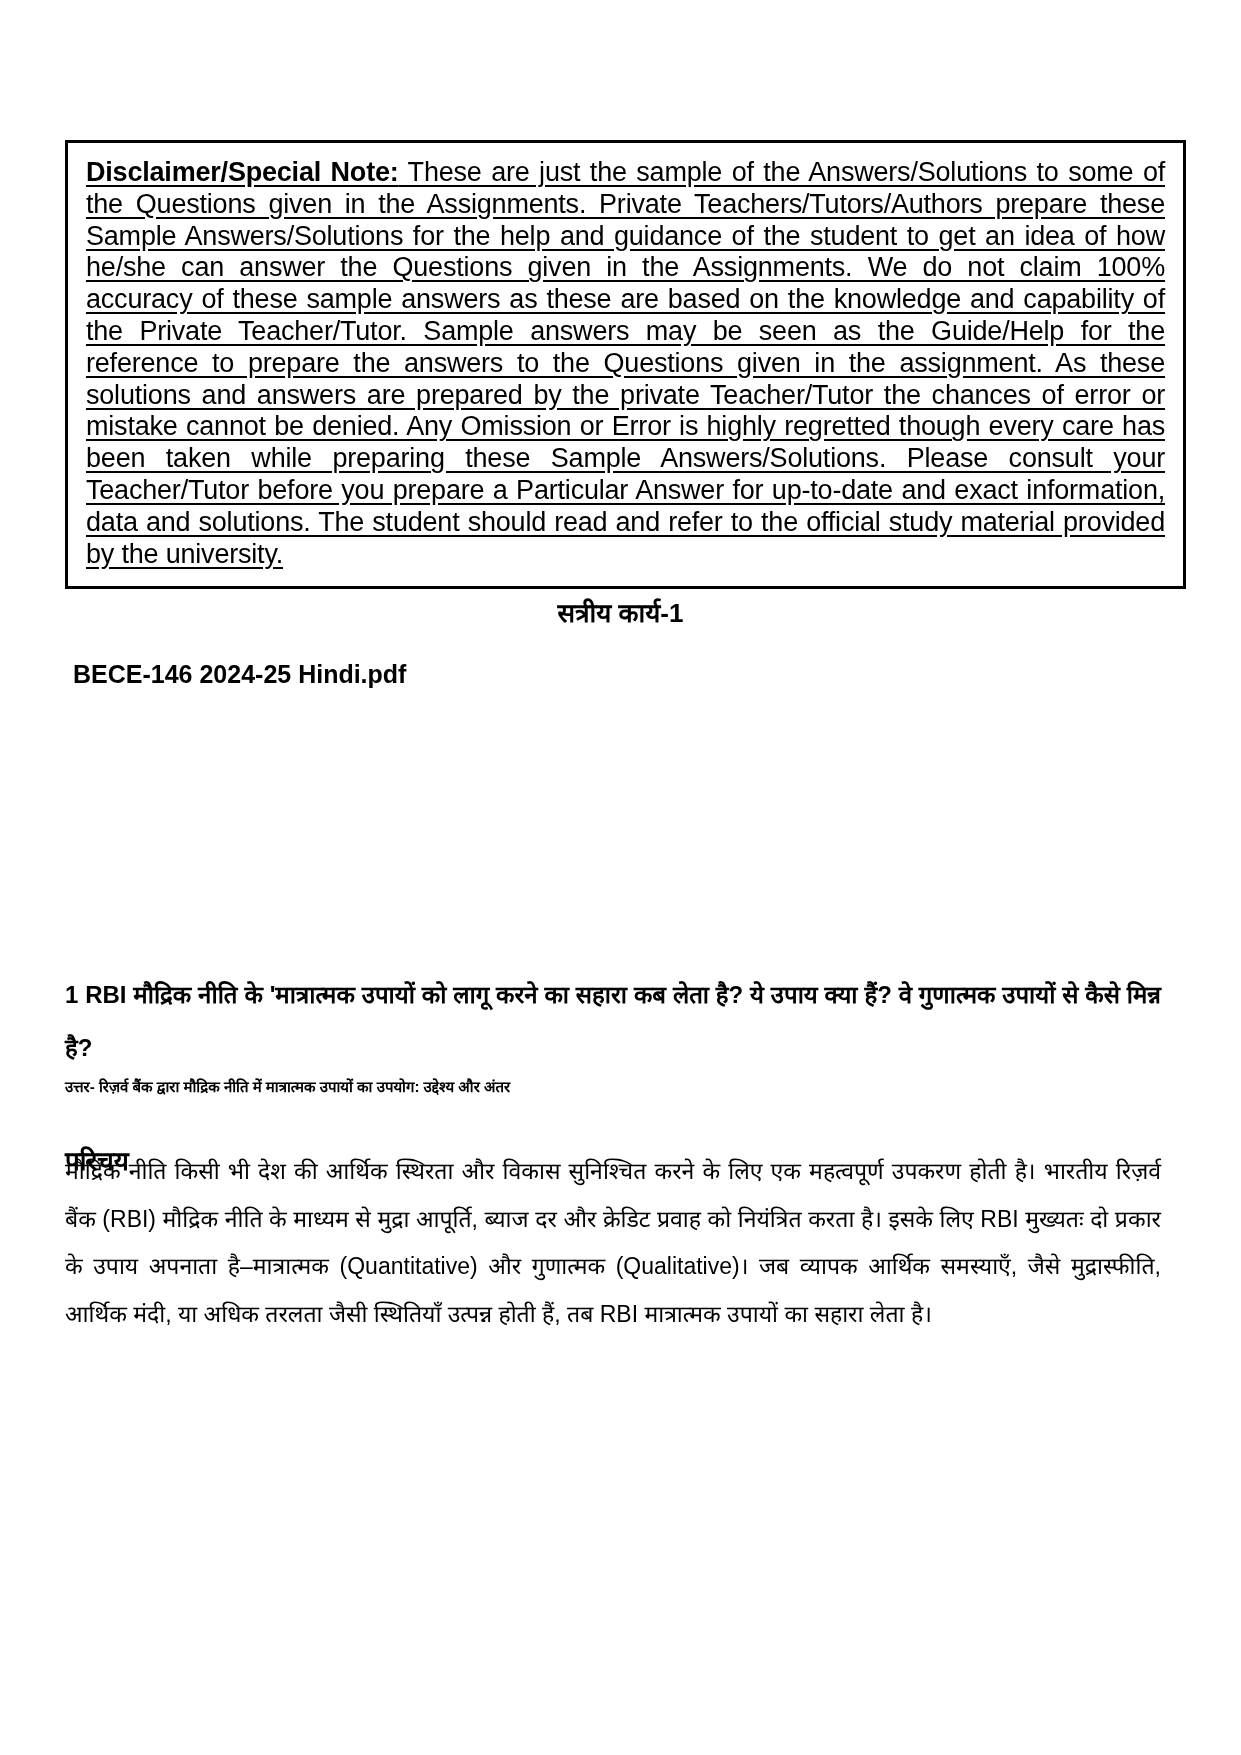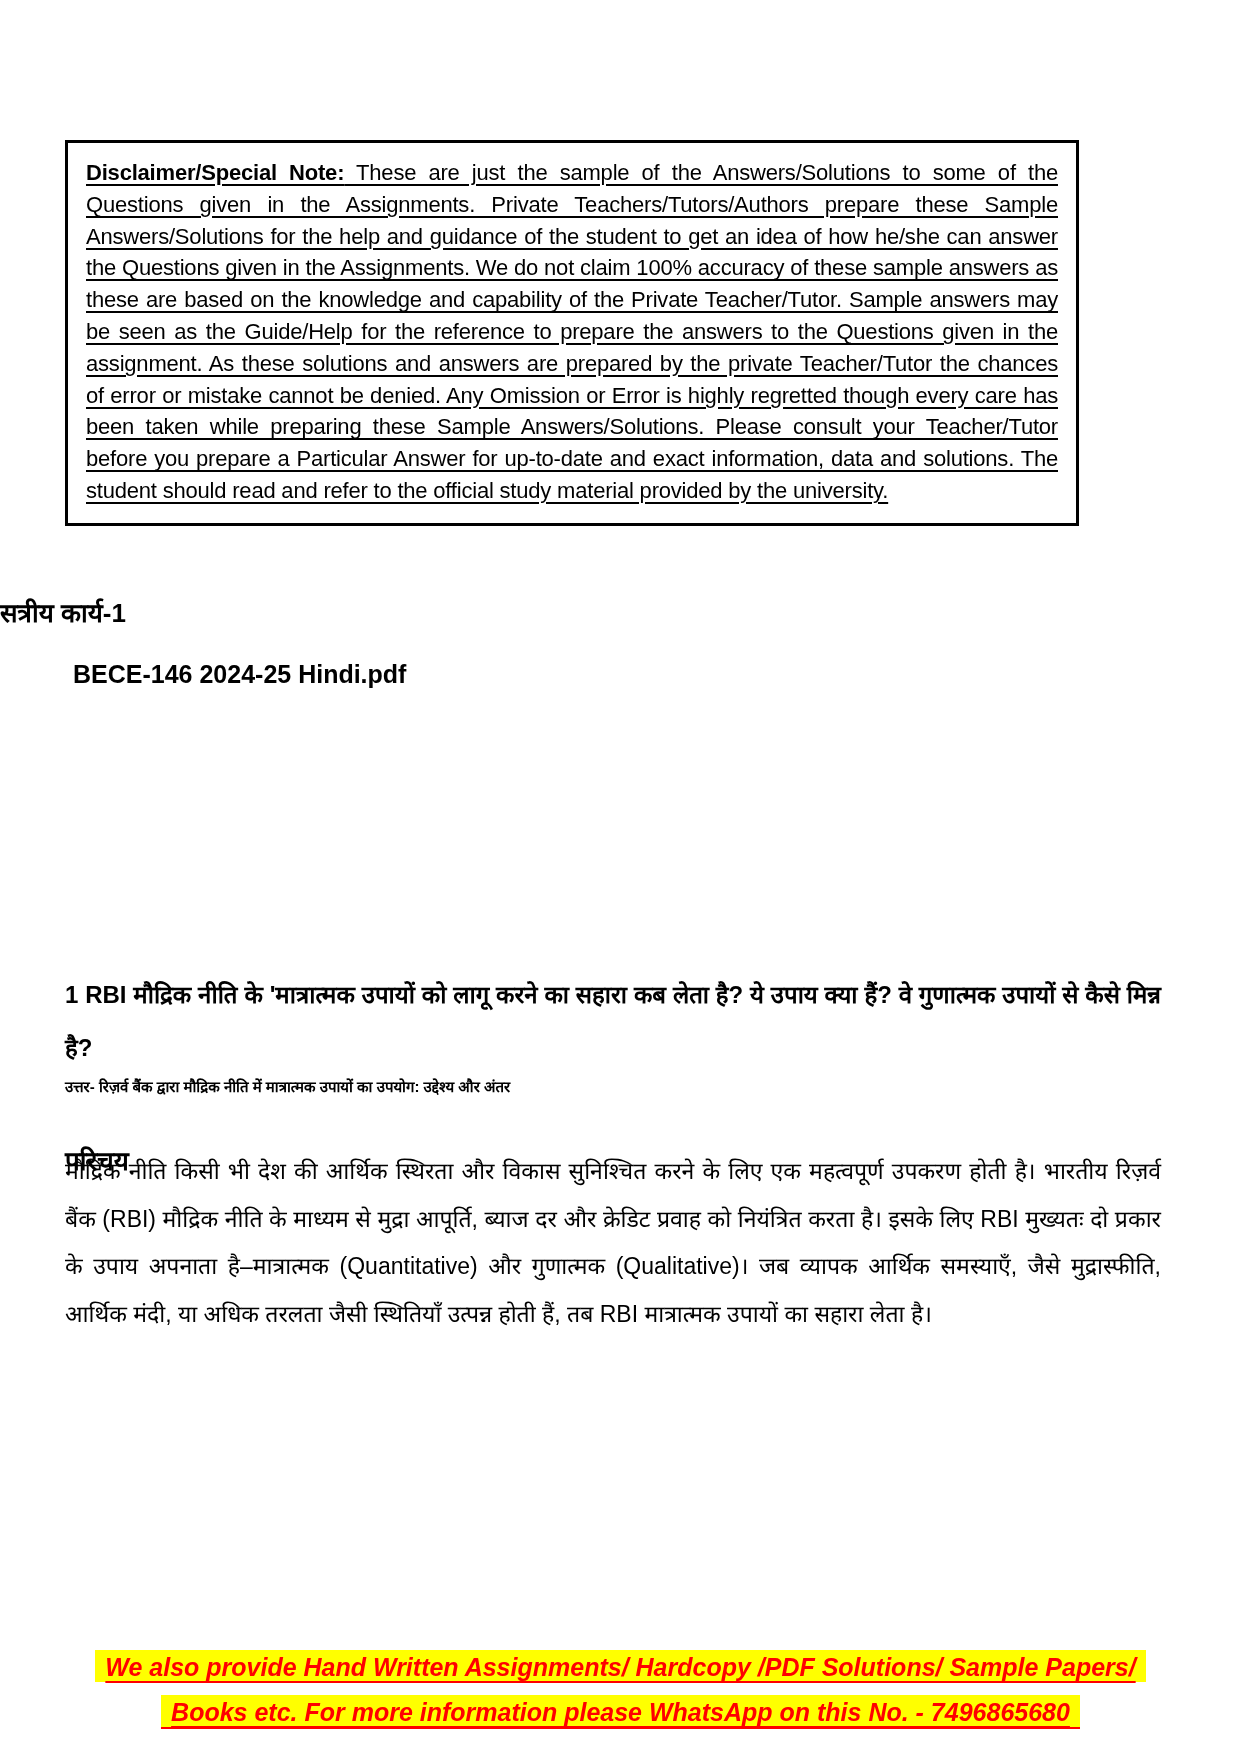--- a/index.html
+++ b/index.html
@@ -12,38 +12,38 @@
     color: #000000;
     font-family: "Liberation Sans", "DejaVu Sans", sans-serif;
     overflow: hidden;
   }
 
   
   .disclaimer-box {
     position: absolute;
     left: 65px;
     top: 140px;
-    width: 1014px;
+    width: 1121px;
     border: 3px solid #000000;
     padding: 14px 18px 16px 18px;
-    font-size: 22px;
+    font-size: 27px;
     line-height: 31.8px;
     text-align: justify;
     letter-spacing: -0.2px;
   }
   .disclaimer-box p { text-decoration: underline; text-underline-offset: 4px; }
   .disclaimer-label { font-weight: bold; }
 
   
   .session-title {
     position: absolute;
     left: 0;
     top: 594px;
     width: 100%;
-    text-align: left;
+    text-align: center;
     font-weight: bold;
     font-size: 26px;
   }
 
   
   .file-name {
     position: absolute;
     left: 65px;
     top: 660px;
     font-weight: bold;
@@ -134,18 +134,14 @@
 
   <div class="hi-block question">1  RBI मौद्रिक नीति के 'मात्रात्मक उपायों को लागू करने का सहारा कब लेता है? ये उपाय क्या हैं? वे गुणात्मक उपायों से कैसे मिन्न है?</div>
 
   <div class="answer-heading">उत्तर- रिज़र्व बैंक द्वारा मौद्रिक नीति में मात्रात्मक उपायों का उपयोग: उद्देश्य और अंतर</div>
 
   <div class="intro-heading">परिचय</div>
 
   <div class="intro-paragraph">मौद्रिक नीति किसी भी देश की आर्थिक स्थिरता और विकास सुनिश्चित करने के लिए एक महत्वपूर्ण उपकरण होती है। भारतीय रिज़र्व बैंक (RBI) मौद्रिक नीति के माध्यम से मुद्रा आपूर्ति, ब्याज दर और क्रेडिट प्रवाह को नियंत्रित करता है। इसके लिए RBI मुख्यतः दो प्रकार के उपाय अपनाता है–मात्रात्मक (Quantitative) और गुणात्मक (Qualitative)। जब व्यापक आर्थिक समस्याएँ, जैसे मुद्रास्फीति, आर्थिक मंदी, या अधिक तरलता जैसी स्थितियाँ उत्पन्न होती हैं, तब RBI मात्रात्मक उपायों का सहारा लेता है।</div>
 
 
-  <div class="footer-banner">
-    <div><span class="hl">We also provide Hand Written Assignments/ Hardcopy /PDF Solutions/ Sample Papers/</span></div>
-    <div><span class="hl dbl">Books etc. For more information please WhatsApp on this No. - 7496865680</span></div>
-  </div>
 
 </div>
 
 </body></html>

